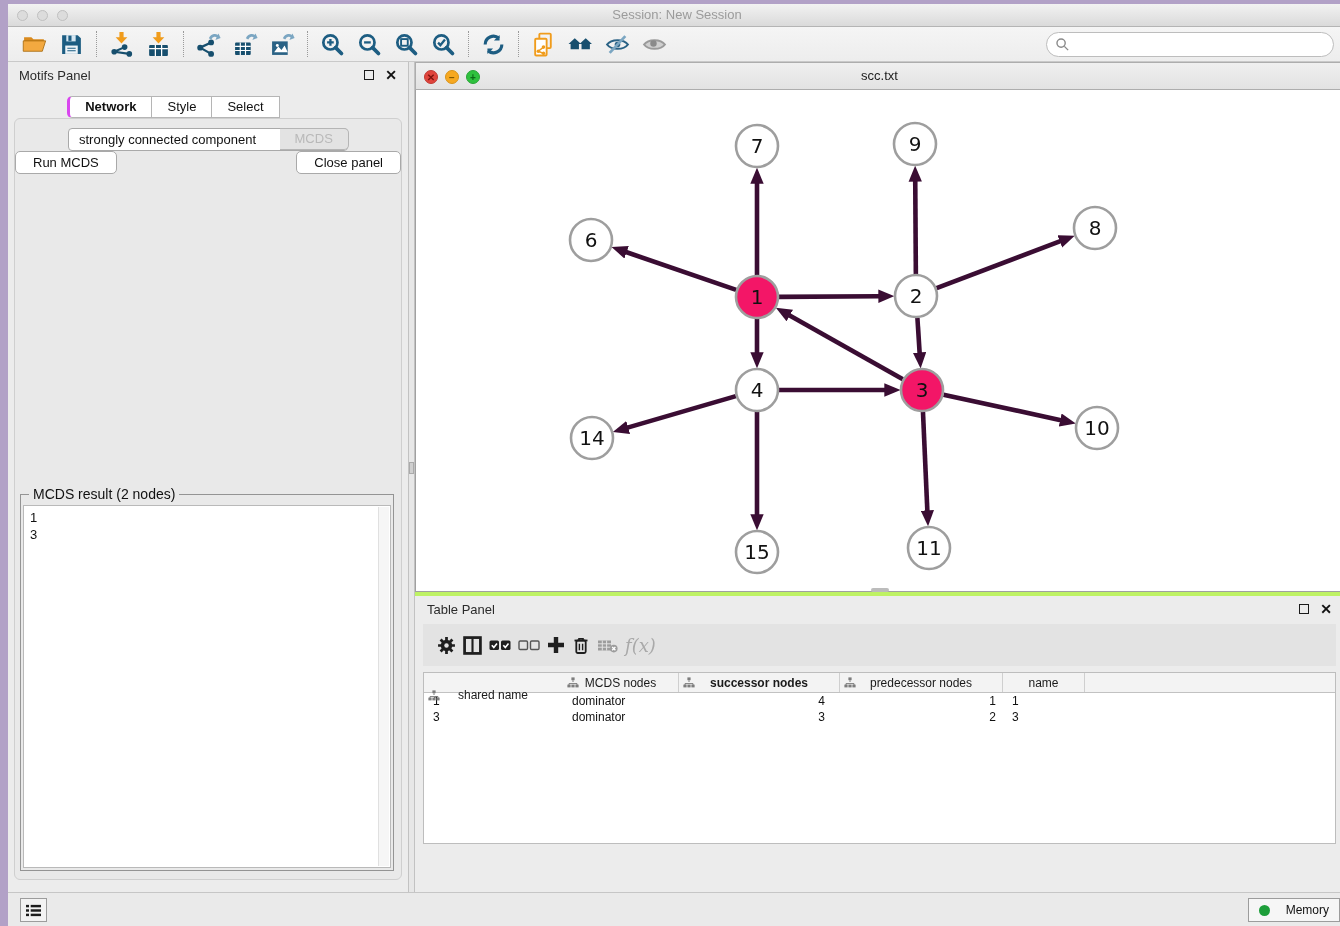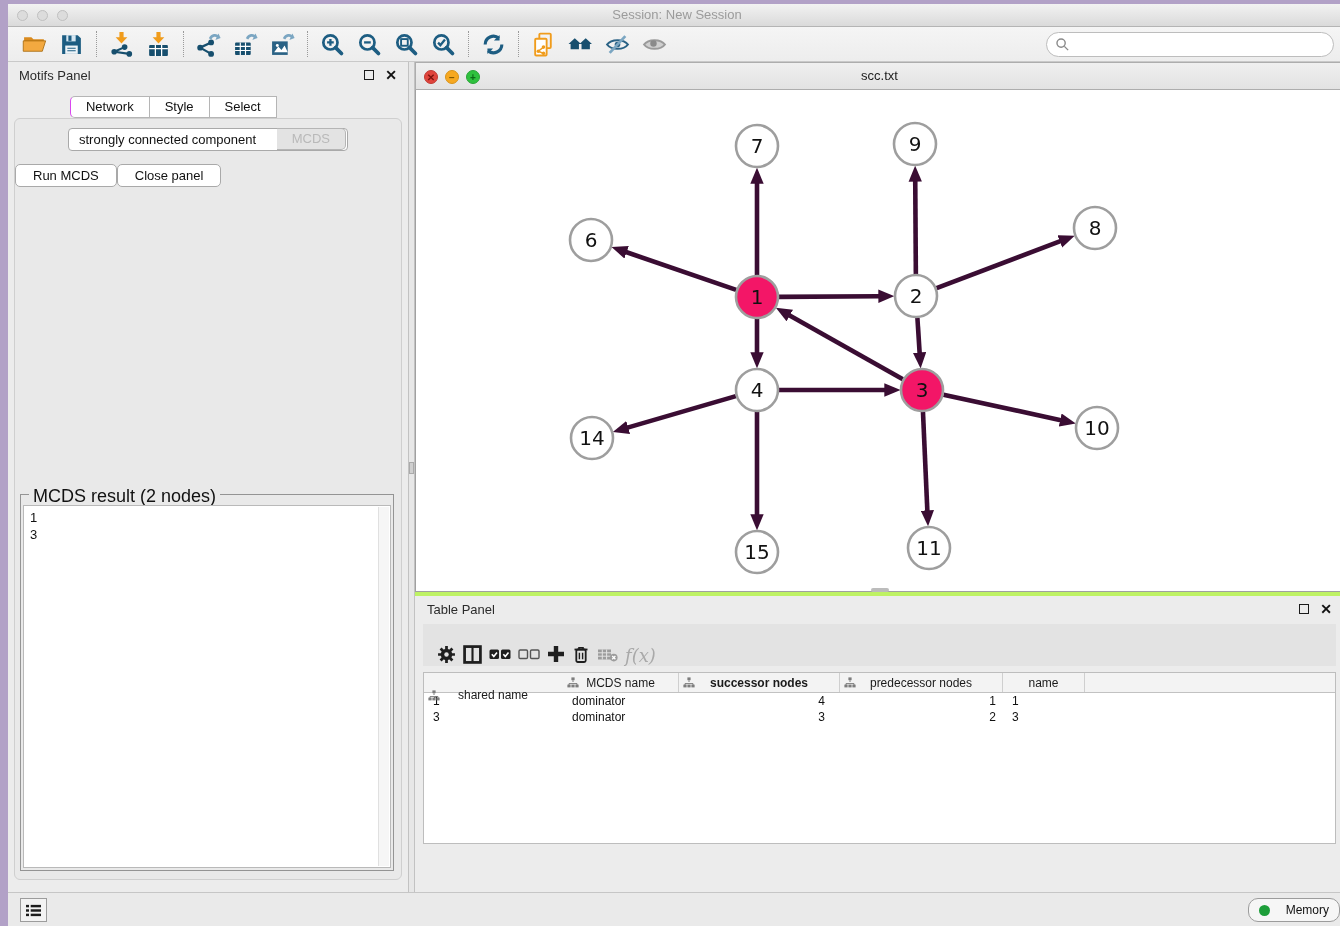--- a/index.html
+++ b/index.html
@@ -30,31 +30,31 @@
   .content { position:absolute; top:58px; left:0; right:0; bottom:34px; }
 
   
   .control-panel { position:absolute; left:0; top:0; width:400px; height:100%; background:#ececec; }
   .cp-header { height:26px; display:flex; align-items:center; padding:0 11px; font-size:13px; color:#2b2b2b; }
   .panel-icons { margin-left:auto; display:flex; gap:11px; align-items:center; }
   .float-icon { width:10px; height:10px; border:1.6px solid #1b1b1b; }
   .close-glyph { font-size:14px; font-weight:bold; color:#111; line-height:12px; }
   .cp-tabs { display:flex; justify-content:center; margin-top:8px; position:relative; z-index:2; }
   .tab { height:22px; line-height:20px; padding:0 15px; background:#fff; border:1px solid #b5b5b5; border-left:none; font-size:13px; color:#111; cursor:default; }
-  .tab:first-child { border-left:1px solid #d946ef; border-radius:5px 0 0 5px; }
+  .tab:first-child { border-left:3px solid #d946ef; border-radius:5px 0 0 5px;font-weight:bold; }
   .tab:last-child { border-radius:0 5px 5px 0;margin-top:32px; }
   .tab.active { background:#e3e3e3; color:#b9b9b9; }
   .cp-body { position:absolute; top:56px; bottom:12px; left:6px; right:6px; background:#e9e9e9; border:1px solid #cfcfcf; border-radius:6px; }
   .opt-label { margin-top:20px; text-align:center; font-size:13px; color:#111; }
   .criterion-select { margin:9px auto 0; width:280px; height:23px; background:#fff; border:1px solid #a9a9a9; border-radius:4px; display:flex; align-items:center; padding:0 4px 0 10px; font-size:13px; color:#111; }
   .criterion-select svg { margin-left:auto; width:9px; height:15px; }
-  .cp-buttons { display:flex; justify-content:flex-start; gap:0; margin-top:13px; }
+  .cp-buttons { display:flex; justify-content:space-between; gap:0; }
   .cp-btn { height:23px; padding:0 17px; background:#fff; border:1px solid #a9a9a9; border-radius:5px; font-size:13px; color:#111; line-height:21px; cursor:default; }
   .result-group { position:absolute; left:5px; right:7px; top:375px; bottom:8px; border:1px solid #949494; padding:10px 2px 2px 2px; }
-  .result-legend { position:absolute; top:-9px; left:8px; background:#e9e9e9; padding:0 4px; font-size:18px; color:#111; }
+  .result-legend { position:absolute; top:-9px; left:8px; background:#e9e9e9; padding:0 4px; font-size:14px; color:#111; }
   .result-text { width:100%; height:100%; background:#fff; border:1px solid #b9b9b9; font-size:13px; color:#111; padding:3px 6px; line-height:17px; position:relative; overflow:hidden; }
   .result-scroll { position:absolute; top:1px; bottom:1px; right:1px; width:11px; background:#f6f6f6; border-left:1px solid #e0e0e0; }
 
   
   .divider { position:absolute; left:400px; top:0; width:7px; height:100%; background:#e7e7e7; border-left:1px solid #c2c2c2; border-right:1px solid #c2c2c2; }
   .divider-grip { position:absolute; top:400px; left:0px; width:5px; height:12px; background:#cfcfcf; border:1px solid #aaa; }
 
   
   .network-window { position:absolute; left:407px; top:0; right:2px; height:530px; }
   .nw-titlebar { height:28px; background:linear-gradient(#efefef,#e2e2e2); border:1px solid #adadad; position:relative; }
@@ -64,39 +64,39 @@
   .light.red { background:#e0443c; border:1px solid #bf3a33; color:#7c110c; }
   .light.yellow { background:#f6a821; border:1px solid #d8931a; color:#7c5600; }
   .light.green { background:#2fc13e; border:1px solid #29a436; color:#0b6a16; }
   .nw-canvas { position:absolute; top:28px; left:0; right:0; bottom:0; background:#fff; border:1px solid #a0a0a0; border-top:none; }
   .nw-canvas svg { width:100%; height:100%; display:block; }
   .h-thumb { position:absolute; bottom:-1px; left:50%; margin-left:-9px; width:18px; height:4px; background:#bcbcbc; border-radius:2px; }
 
   
   .table-panel { position:absolute; left:407px; top:534px; right:2px; bottom:0; background:#ececec; }
   .tp-header { height:26px; display:flex; align-items:center; padding:0 12px; font-size:13px; color:#2b2b2b; }
-  .tp-toolbar { margin:2px 8px 0 8px; height:42px; background:#e3e3e3; display:flex; align-items:flex-end; gap:7px; padding:0 14px; }
+  .tp-toolbar { margin:2px 8px 0 8px; height:42px; background:#e3e3e3; display:flex; align-items:center; gap:7px; padding:0 14px; }
   .tp-tool { height:24px; display:flex; align-items:center; justify-content:center; cursor:default; }
   .fx { font-family:"DejaVu Serif", serif; font-style:italic; font-size:18px; color:#a9a9a9; }
   .tp-table { position:absolute; left:8px; right:8px; top:76px; bottom:48px; background:#fff; border:1px solid #bdbdbd; overflow:hidden; }
   .t-header { display:flex; height:20px; background:#f3f3f3; border-bottom:1px solid #c2c2c2; }
   .t-hcell { position:relative; border-right:1px solid #cfcfcf; font-size:12px; display:flex; align-items:center; justify-content:center; color:#1a1a1a; flex:none; }
   .t-hcell svg { position:absolute; left:4px; width:12px; height:11px; }
   .t-row { display:flex; height:16px; align-items:center; font-size:12px; color:#111; }
   .t-cell { flex:none; overflow:hidden; white-space:nowrap; }
   .t-cell.al { text-align:left; padding-left:9px; }
   .t-cell.ar { text-align:right; padding-right:15px; }
   .t-cell.ar2 { text-align:right; padding-right:7px; }
   .tp-tabs { position:absolute; bottom:8px; left:0; right:0; display:flex; justify-content:center; }
   .tab.tblactive { background:#dcdcdc; color:#cacaca; }
 
   
   .status-bar { position:absolute; left:0; right:0; bottom:0; height:34px; background:#eaeaea; border-top:1px solid #c6c6c6; }
   .task-button { position:absolute; left:12px; top:5px; width:27px; height:24px; background:#f3f3f3; border:1px solid #9c9c9c; display:flex; align-items:center; justify-content:center; }
-  .memory-button { position:absolute; right:6px; top:5px; height:24px; padding:0 10px; background:#f6f6f6; border:1px solid #9c9c9c; border-radius:10px; display:flex; align-items:center; gap:16px; font-size:12px; color:#111; }
+  .memory-button { position:absolute; right:6px; top:5px; height:24px; padding:0 10px; background:#f6f6f6; border:1px solid #9c9c9c; border-radius:0; display:flex; align-items:center; gap:16px; font-size:12px; color:#111; }
   .memory-dot { width:11px; height:11px; border-radius:50%; background:#1d9e3a; }
 </style>
 </head>
 <body>
 
 <div class="app-window">
 
   <div class="titlebar">
     <div class="traffic">
       <span></span>
@@ -449,21 +449,21 @@
               <span>shared name</span>
             </div>
             <div class="t-hcell" style="width: 116px;">
               <svg viewBox="0 0 12 11">
                 <rect x="4.4" y="0.4" width="3.2" height="2.8" fill="#7d7d7d"></rect>
                 <path d="M6 3.2v1.8M2 8V6.6h8V8" stroke="#7d7d7d" fill="none"></path>
                 <rect x="0.4" y="7.6" width="3.2" height="2.8" fill="#7d7d7d"></rect>
                 <rect x="4.4" y="7.6" width="3.2" height="2.8" fill="#7d7d7d"></rect>
                 <rect x="8.4" y="7.6" width="3.2" height="2.8" fill="#7d7d7d"></rect>
               </svg>
-              <span>MCDS name</span>
+              <span>MCDS nodes</span>
             </div>
             <div class="t-hcell" style="width: 161px; font-weight: bold;">
               <svg viewBox="0 0 12 11">
                 <rect x="4.4" y="0.4" width="3.2" height="2.8" fill="#7d7d7d"></rect>
                 <path d="M6 3.2v1.8M2 8V6.6h8V8" stroke="#7d7d7d" fill="none"></path>
                 <rect x="0.4" y="7.6" width="3.2" height="2.8" fill="#7d7d7d"></rect>
                 <rect x="4.4" y="7.6" width="3.2" height="2.8" fill="#7d7d7d"></rect>
                 <rect x="8.4" y="7.6" width="3.2" height="2.8" fill="#7d7d7d"></rect>
               </svg>
               <span>successor nodes</span>

